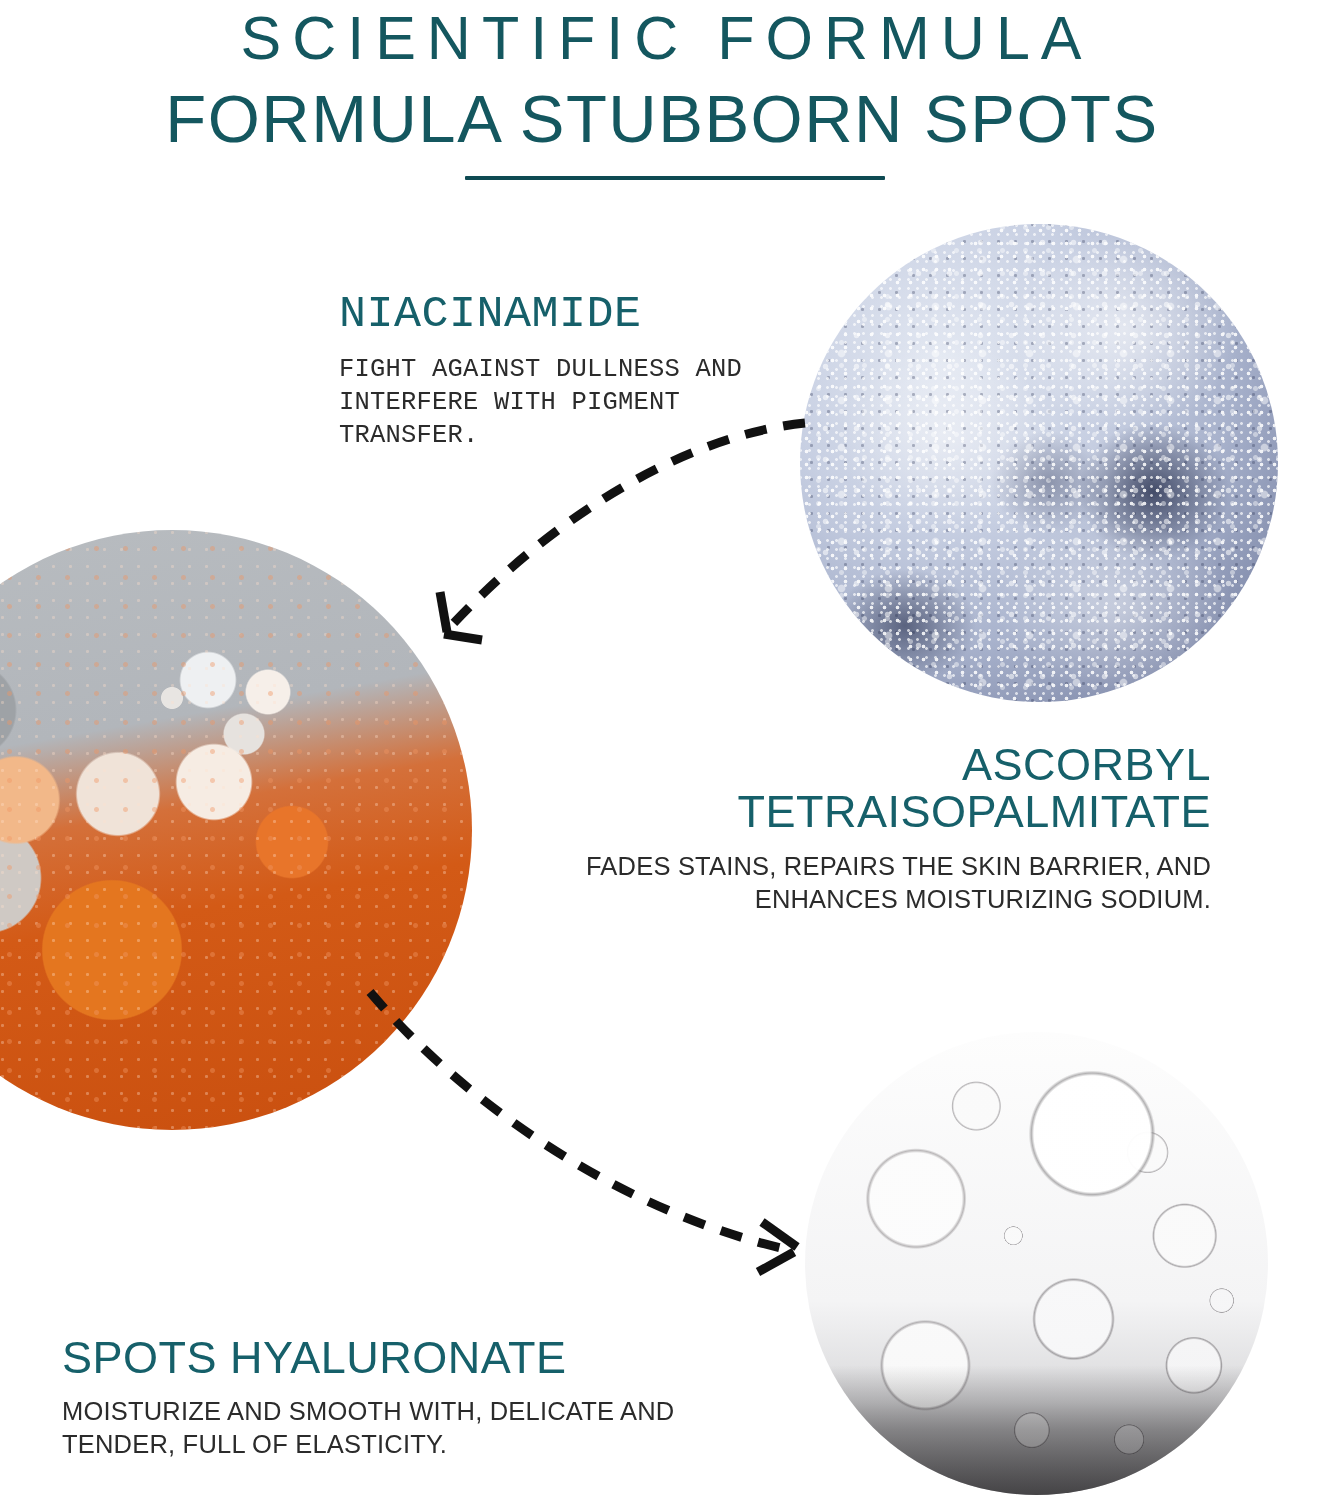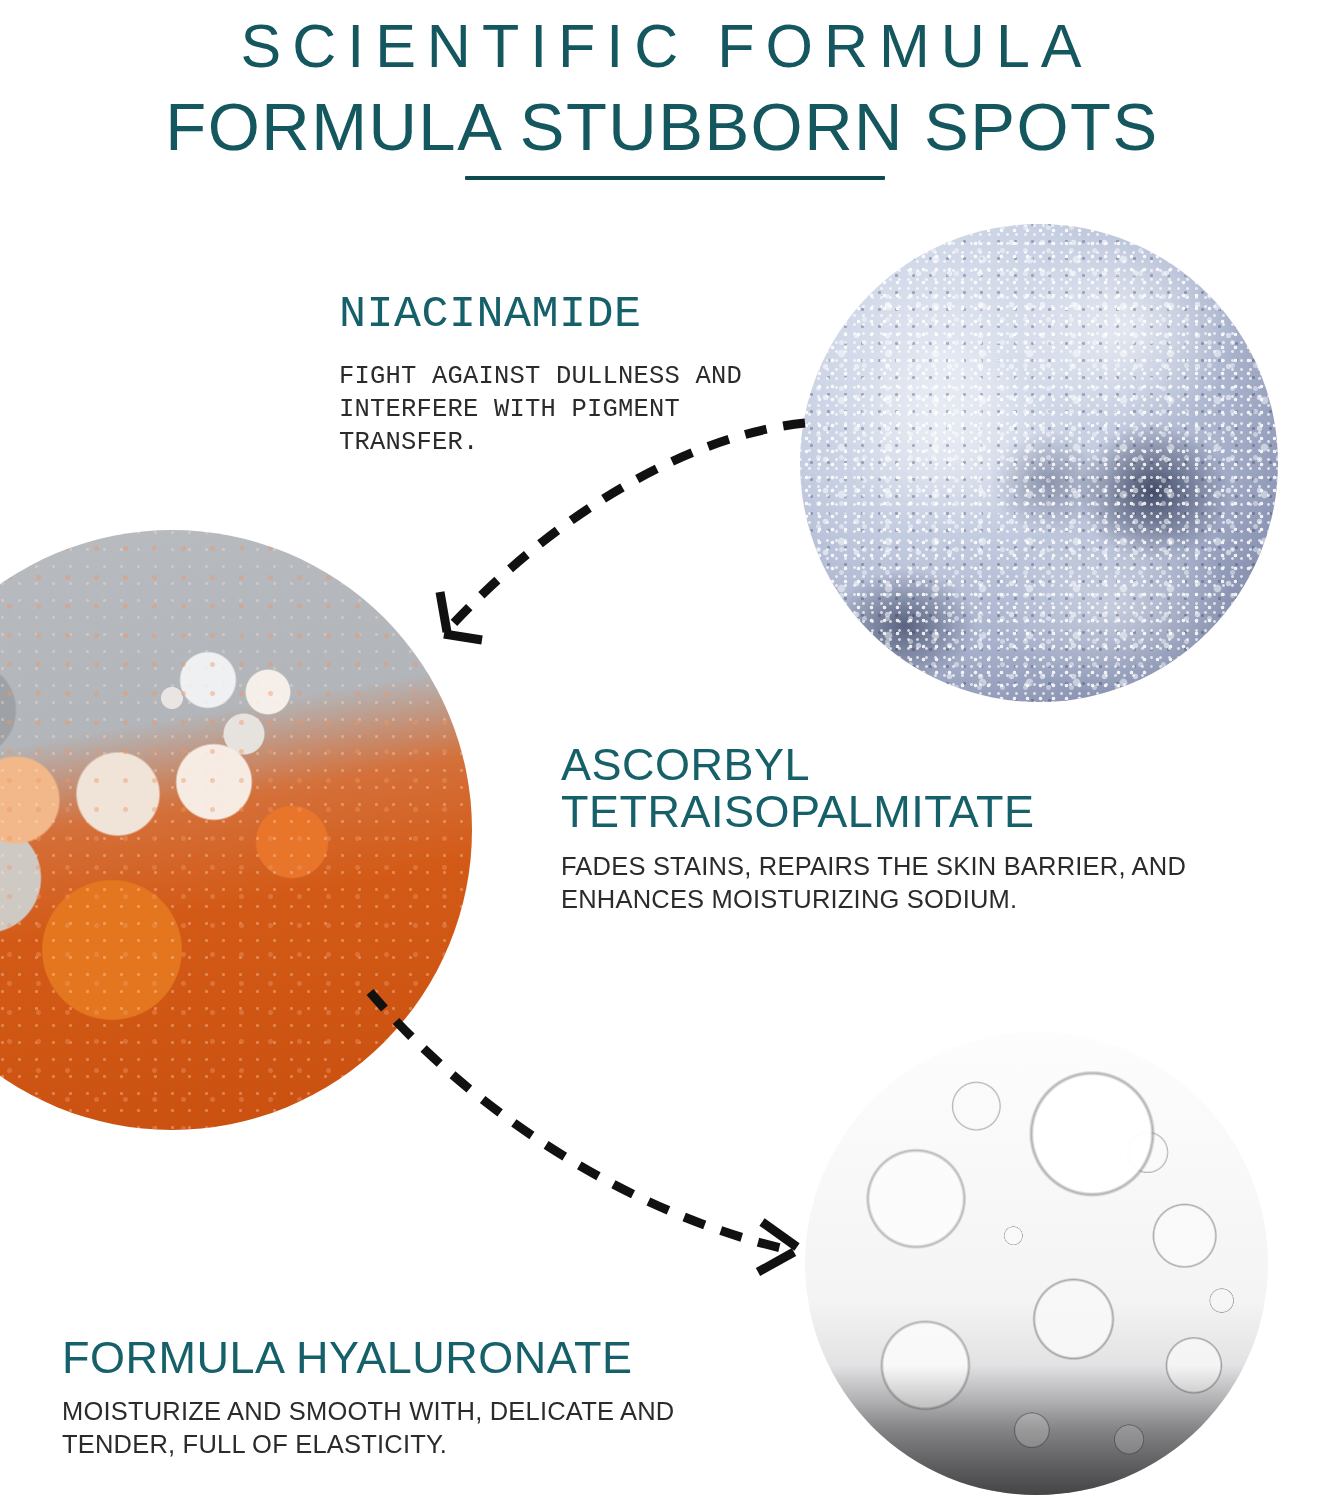--- a/index.html
+++ b/index.html
@@ -29,21 +29,21 @@
   }
   .head-line {
     color: #14575f;
     font-weight: 400;
     line-height: 1.0;
     white-space: nowrap;
   }
   #head-line-1 {
     font-size: 61px;
     letter-spacing: 11px;
-    padding-top: 16px;
+    padding-top: 8px;
     text-indent: 11px;
   }
   #head-line-2 {
     font-size: 67px;
     letter-spacing: 1.5px;
     padding-top: 16px;
     text-indent: 2px;
   }
   #title-divider {
     position: absolute;
@@ -185,27 +185,28 @@
   }
 
   #block-niacinamide {
     position: absolute;
     left: 339px;
     top: 292px;
     width: 430px;
     font-family: Liberation Mono, monospace;
   }
   #block-niacinamide .ing-title { font-size: 45px; }
-  #block-niacinamide .ing-desc { font-size: 25.5px; margin-top: 21px; }
+  #block-niacinamide .ing-desc { font-size: 25.5px; margin-top: 14px; }
 
   #block-ascorbyl {
     position: absolute;
     left: 561px;
     top: 742px;
     width: 650px;
+    text-align: right;
   }
   #block-ascorbyl .ing-title { font-size: 45px; }
   #block-ascorbyl .ing-desc { font-size: 25.5px; margin-top: 14px; }
 
   #block-hyaluronate {
     position: absolute;
     left: 62px;
     top: 1335px;
     width: 700px;
   }
@@ -272,17 +273,17 @@
     <div class="ing-desc">FIGHT AGAINST DULLNESS AND INTERFERE WITH PIGMENT TRANSFER.</div>
   </div>
 
   <div id="block-ascorbyl">
     <div class="ing-title">ASCORBYL</div>
     <div class="ing-title">TETRAISOPALMITATE</div>
     <div class="ing-desc">FADES STAINS, REPAIRS THE SKIN BARRIER, AND ENHANCES MOISTURIZING SODIUM.</div>
   </div>
 
   <div id="block-hyaluronate">
-    <div class="ing-title">FORMULA HYALURONATE</div>
+    <div class="ing-title">SPOTS HYALURONATE</div>
     <div class="ing-desc">MOISTURIZE AND SMOOTH WITH, DELICATE AND TENDER, FULL OF ELASTICITY.</div>
   </div>
 
 </div>
 
 </body></html>

